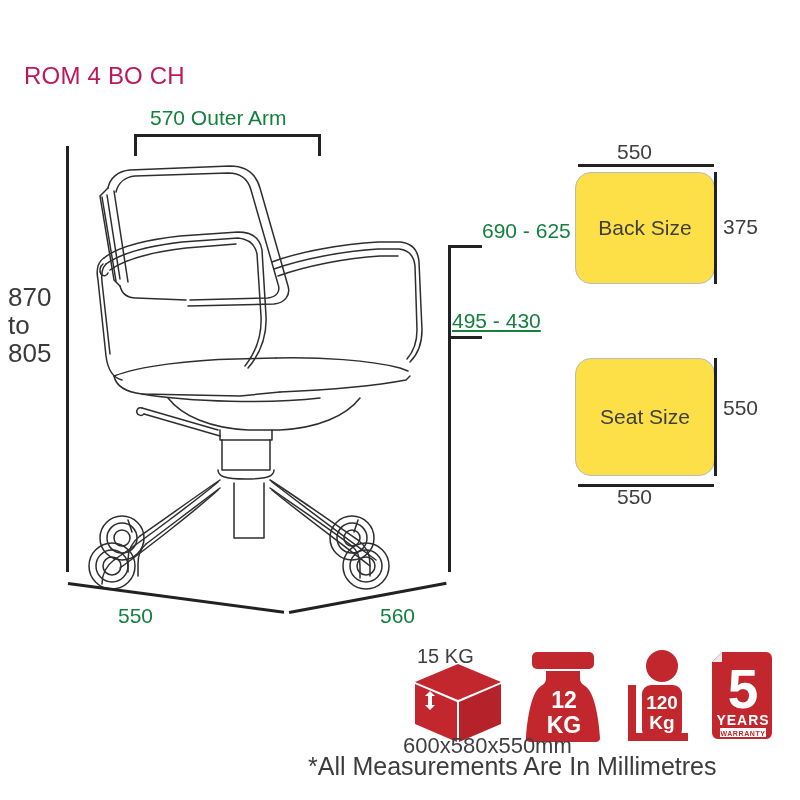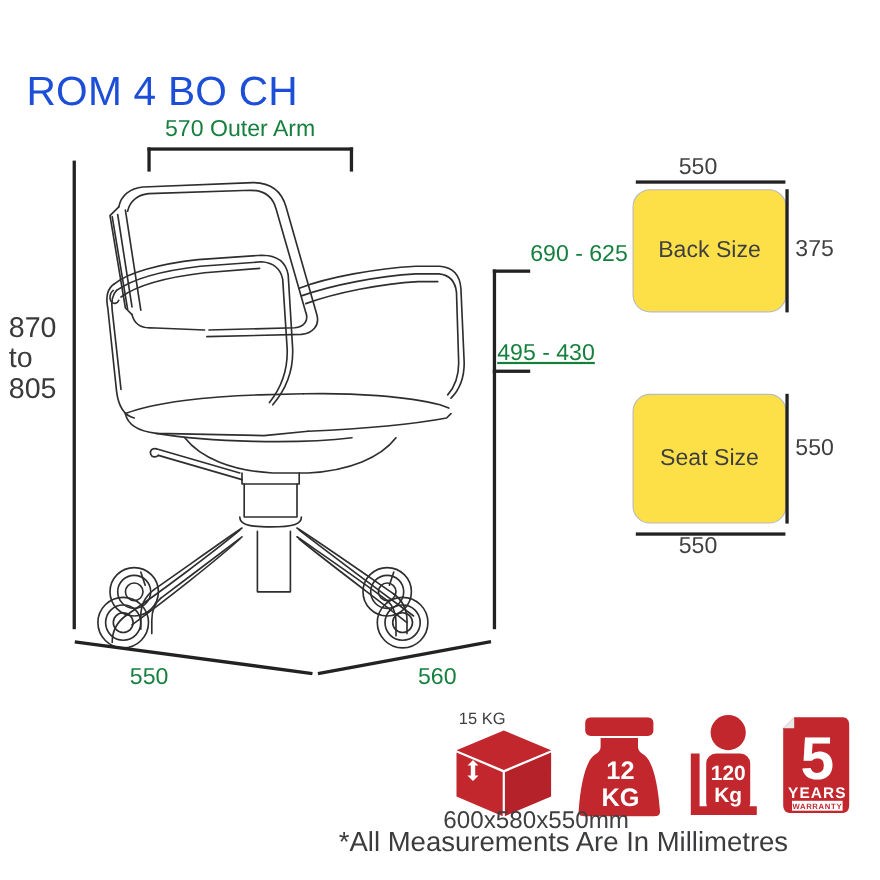--- a/index.html
+++ b/index.html
@@ -27,23 +27,23 @@
   #product-title {
     left: 24px; top: 18px;
     font-size: 34px;
     font-weight: 400;
     color: #3c3c3e;
     letter-spacing: -0.2px;
     white-space: nowrap;
   }
   #product-code {
     left: 24px; top: 62px;
-    font-size: 37px;
+    font-size: 24px;
     font-weight: 400;
-    color: #1d4ed8;
+    color: #be185d;
     letter-spacing: 0.2px;
     white-space: nowrap;
     text-align: right;
   }
 
   
   .dim-text {
     font-size: 21px;
     color: #15803d;
     white-space: nowrap;
@@ -119,21 +119,21 @@
   }
   #depth-line-left  { left: 68px;  top: 582px; width: 218px; transform: rotate(7.6deg); transform-origin: left center; }
   #depth-line-right { left: 289px; top: 611px; width: 160px; transform: rotate(-10.5deg); transform-origin: left center; }
 
   
   #icon-row { left: 0; top: 640px; width: 648px; height: 110px; }
 
   .icon-text { fill: #ffffff; font-family: "Liberation Sans", sans-serif; font-weight: 700; }
   .red-label { font-size: 15px; color: #3f3f41; white-space: nowrap; }
 
-  #box-weight-label { left: 417px; top: 645px; font-size: 15px; text-align: center; }
+  #box-weight-label { left: 417px; top: 645px; font-size: 20px; text-align: center; }
   #box-dims-label   { left: 403px; top: 733px; font-size: 22px; }
 
   #footnote {
     left: 308px; top: 752px;
     font-size: 25px;
     color: #3c3c3e;
     white-space: nowrap;
   }
 </style>
 </head>

